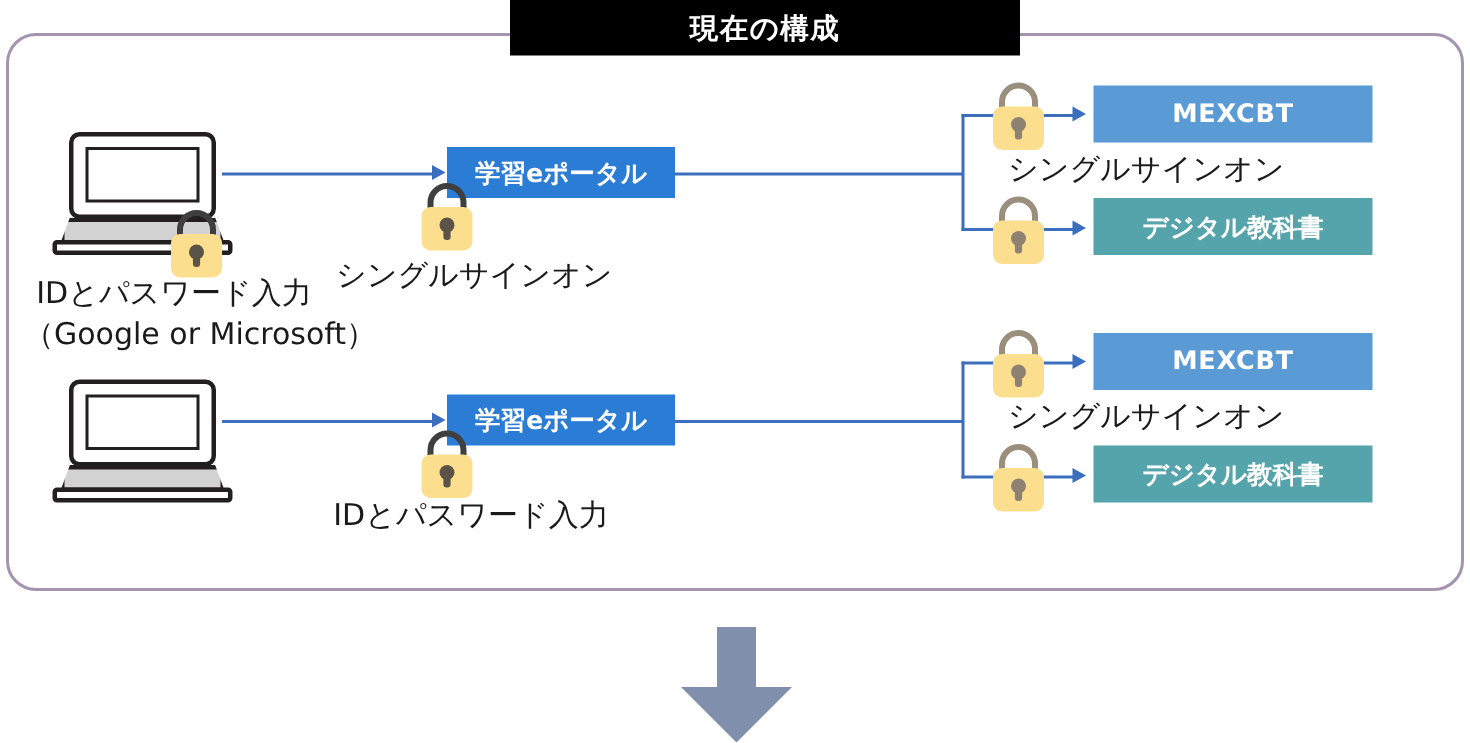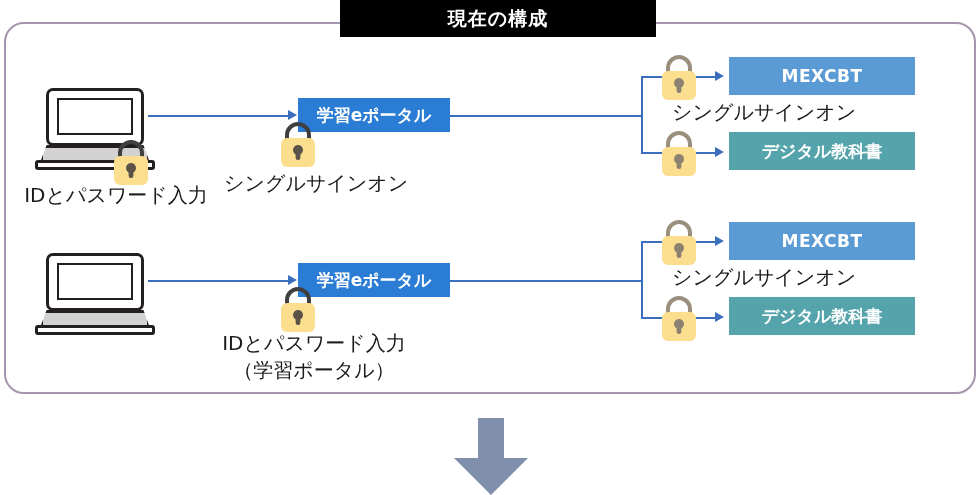--- a/index.html
+++ b/index.html
@@ -22,21 +22,21 @@
     width: 972px; height: 372px;
     border: 2.5px solid #a494ad;
     border-radius: 20px;
     background: transparent;
   }
 
   
   .title-banner {
     position: absolute;
     left: 340px; top: 0px;
-    width: 316px; height: 37px;
+    width: 340px; height: 37px;
     background: #000000;
     display: flex;
     align-items: center;
     justify-content: center;
     z-index: 5;
   }
   .title-banner .title-text {
     color: #ffffff;
     font-size: 19px;
     font-weight: bold;
@@ -174,20 +174,21 @@
   <svg viewBox="0 0 44 50">
     <path d="M11 22 V16 a11 11 0 0 1 22 0 V22" fill="none" stroke="#3f3f3f" stroke-width="4"></path>
     <rect x="5" y="19" width="34" height="29" rx="6" fill="#fbdf8f"></rect>
     <circle cx="22" cy="31" r="5" fill="#5b5348"></circle>
     <rect x="19.6" y="31" width="4.8" height="10" rx="2.2" fill="#5b5348"></rect>
   </svg>
 </div>
 
 <div class="caption center" style="left:16px; top:182px; width:200px;">
   <div>IDとパスワード入力</div>
+  <div>（Google or Microsoft）</div>
 </div>
 
 <div class="hline" style="left:148px; top:115px; width:140px;"></div>
 <div class="arrowhead" style="left:288px; top:110px;"></div>
 
 <div class="pbox portal" style="left:298px; top:98px;">
   <span>学習eポータル</span>
 </div>
 
 <div class="padlock" style="left:276px; top:119px;">
@@ -253,21 +254,20 @@
   <svg viewBox="0 0 44 50">
     <path d="M11 22 V16 a11 11 0 0 1 22 0 V22" fill="none" stroke="#3f3f3f" stroke-width="4"></path>
     <rect x="5" y="19" width="34" height="29" rx="6" fill="#fbdf8f"></rect>
     <circle cx="22" cy="31" r="5" fill="#5b5348"></circle>
     <rect x="19.6" y="31" width="4.8" height="10" rx="2.2" fill="#5b5348"></rect>
   </svg>
 </div>
 
 <div class="caption center" style="left:214px; top:330px; width:200px;">
   <div>IDとパスワード入力</div>
-  <div>（学習ポータル）</div>
 </div>
 
 <div class="hline" style="left:450px; top:280px; width:192px;"></div>
 <div class="vline" style="left:641px; top:241px; height:78px;"></div>
 
 <div class="hline" style="left:641px; top:241px; width:75px;"></div>
 <div class="arrowhead" style="left:715px; top:236px;"></div>
 <div class="padlock" style="left:657px; top:217px;">
   <svg viewBox="0 0 44 50">
     <path d="M11 22 V16 a11 11 0 0 1 22 0 V22" fill="none" stroke="#9a8f7d" stroke-width="4"></path>

